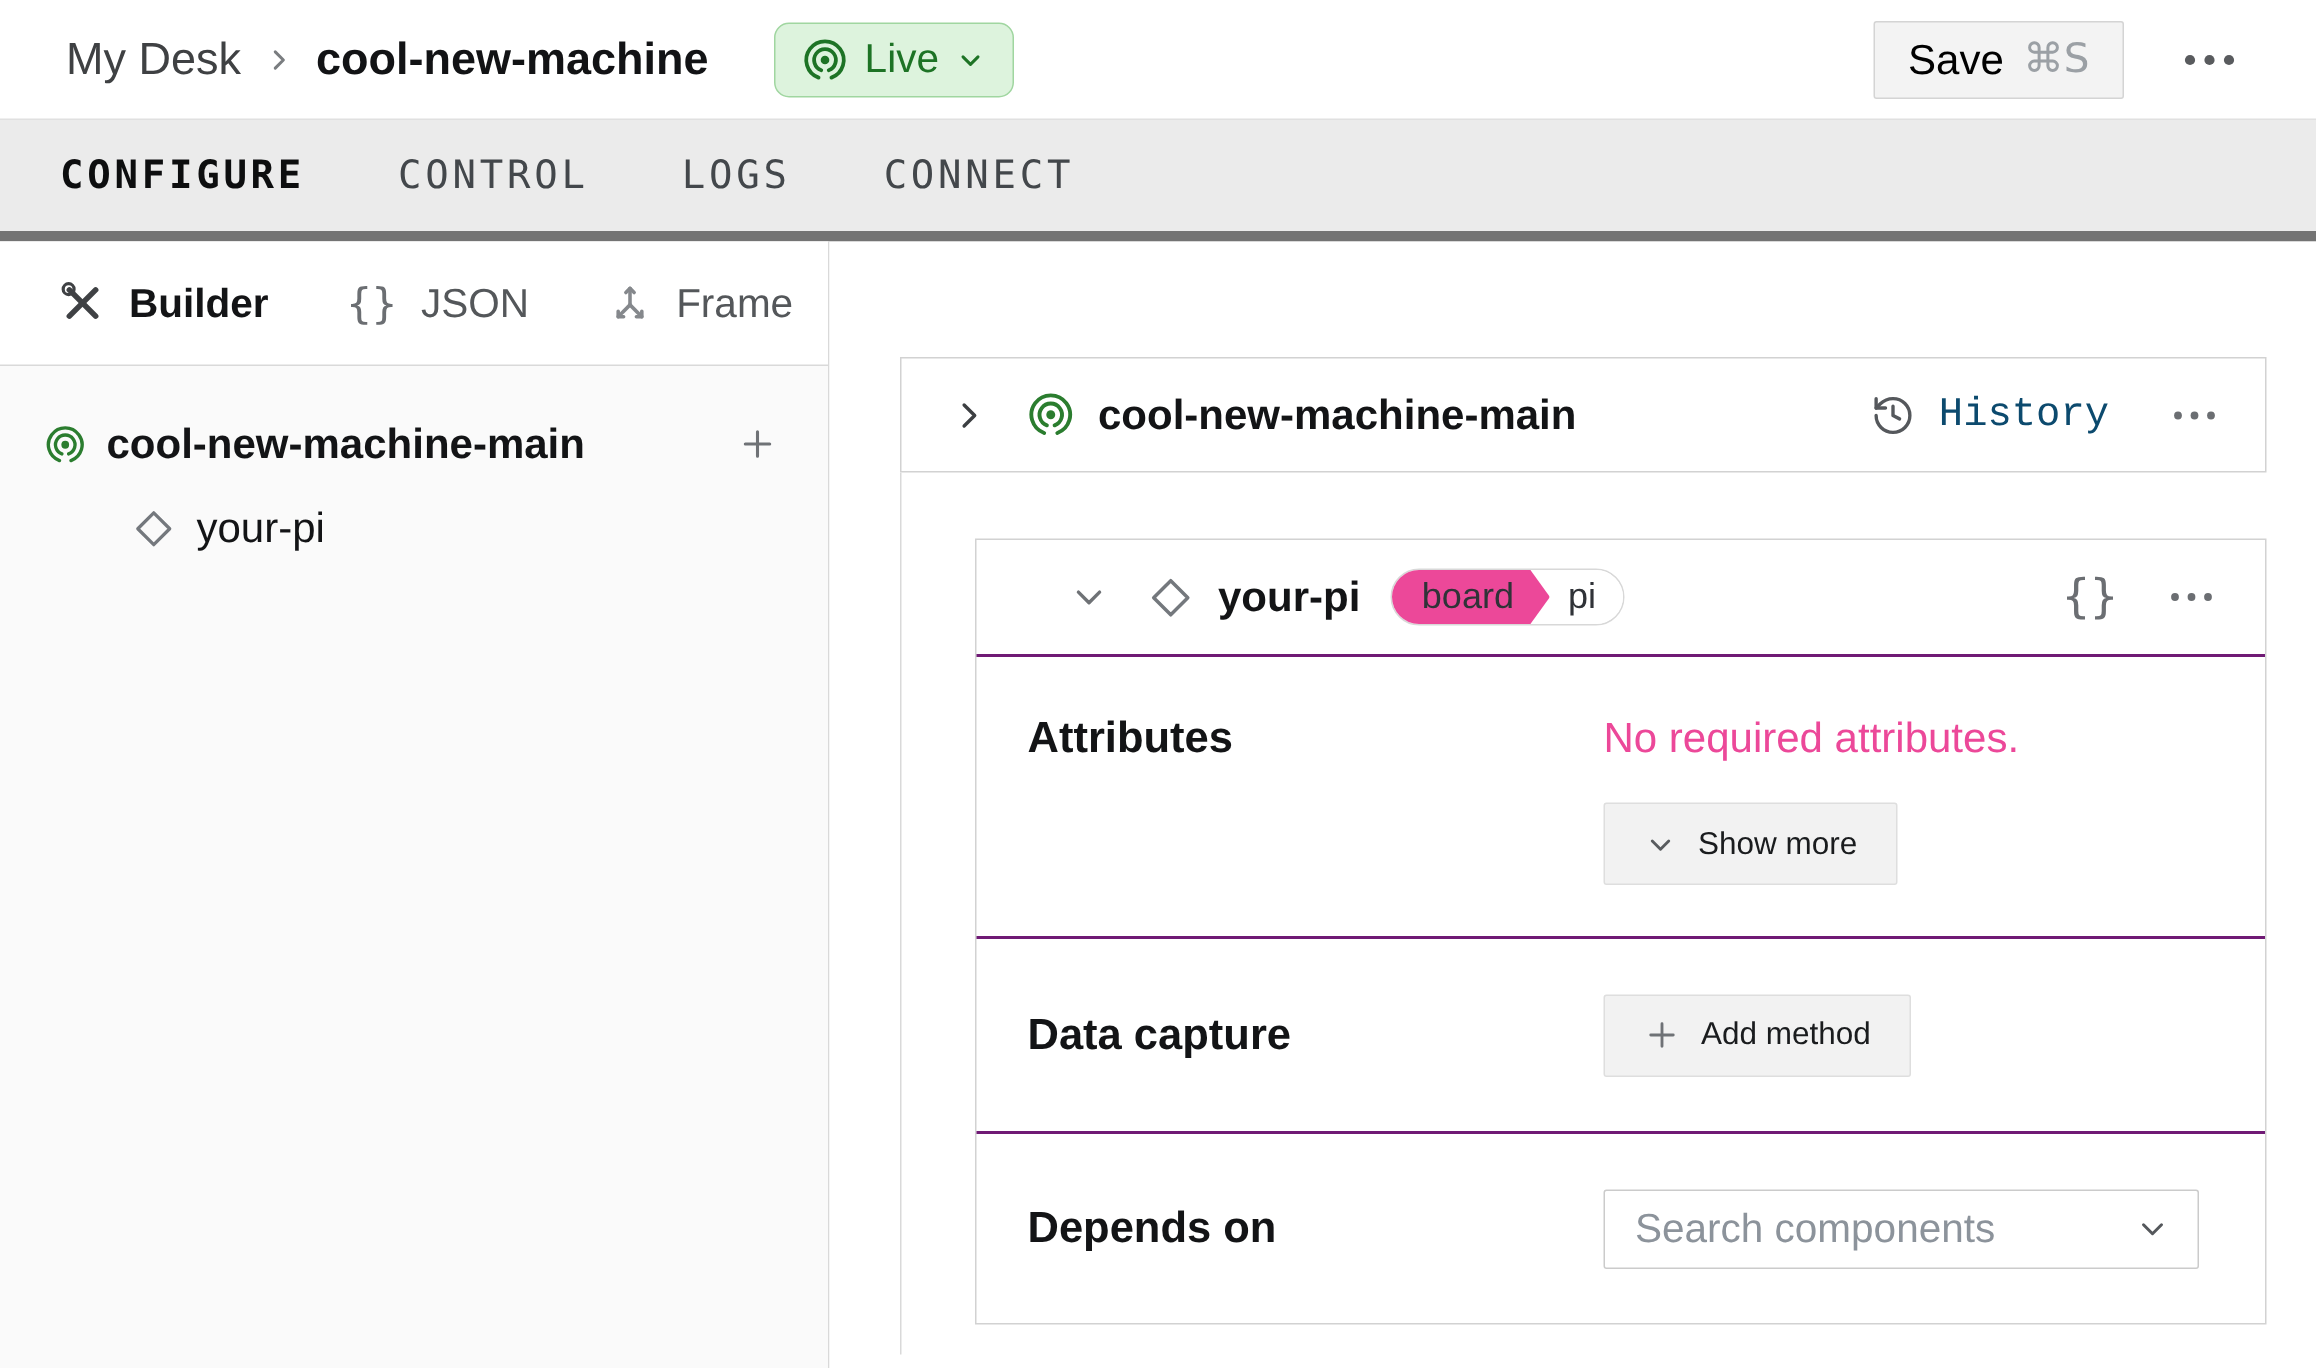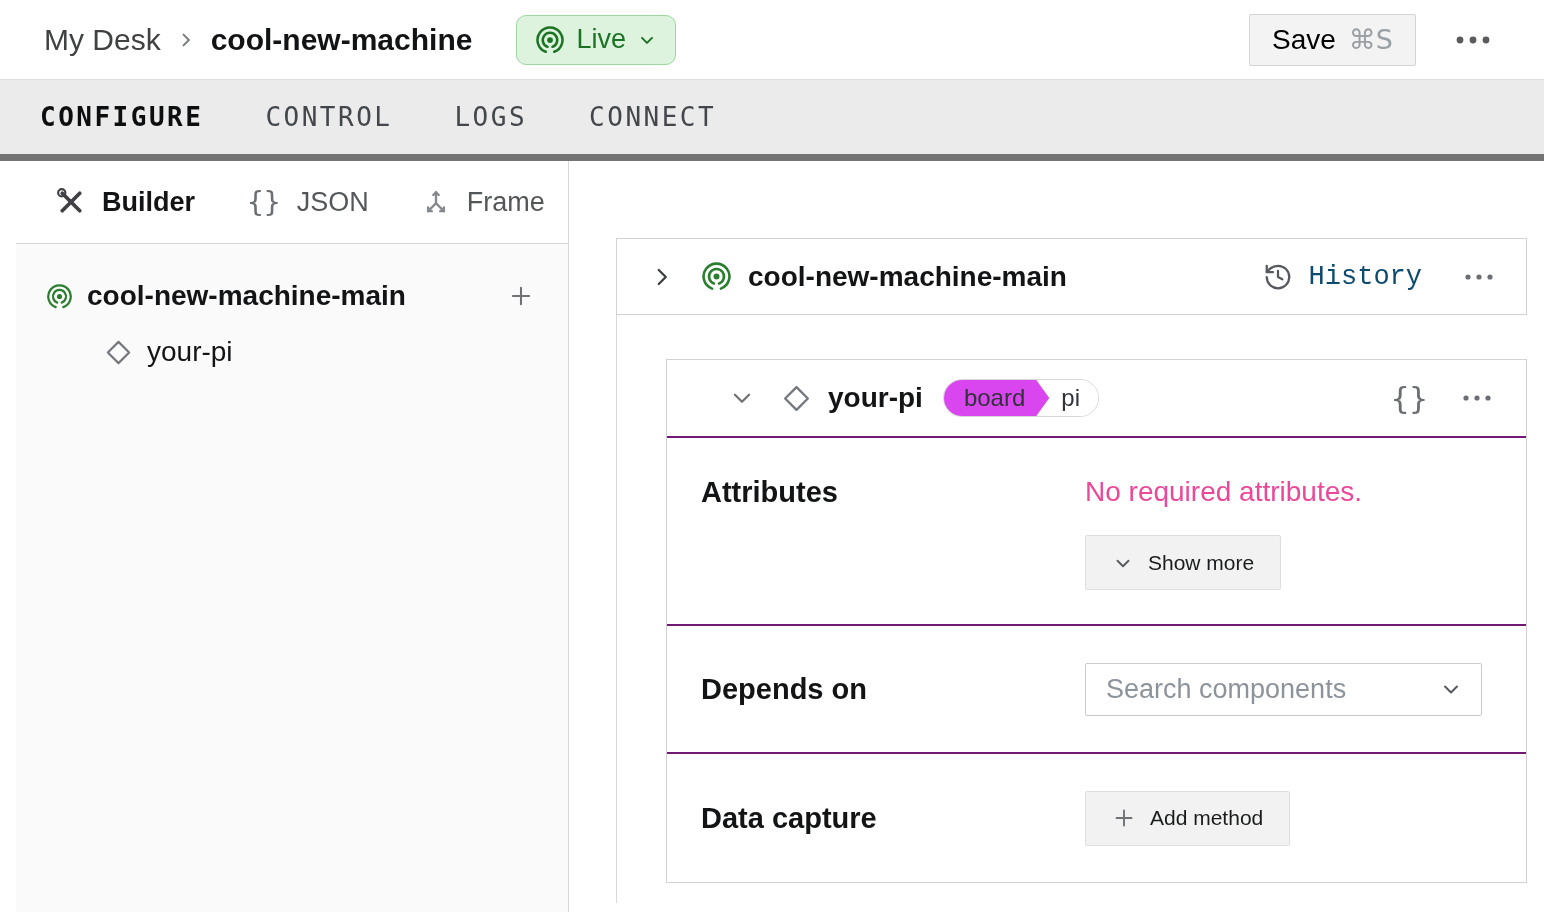--- a/index.html
+++ b/index.html
@@ -31,21 +31,21 @@
   
   .tabbar {
     height:81px; background:#ebebeb; display:flex; align-items:center; padding:0 40px; gap:62px;
     font-family:"DejaVu Sans Mono", monospace; font-size:26px; letter-spacing:2.5px;
     color:#43474b; border-bottom:7px solid #737373;
   }
   .tab { cursor:pointer; }
   .tab.active { font-weight:700; color:#0d0e0f; }
 
   
-  .content { display:flex; height:751px;margin-left:16px; }
+  .content { display:flex; height:751px; }
   .sidebar { width:553px; flex:none; border-right:1px solid #d9d9d9; background:#fafafa; display:flex; flex-direction:column; }
   .mode-toolbar { height:83px; flex:none; background:#fff; border-bottom:1px solid #d9d9d9; display:flex; align-items:center; padding:0 40px; gap:52px; }
   .mode { display:flex; align-items:center; gap:16px; font-size:27px; color:#54575a; cursor:pointer; }
   .mode.active { color:#131416; font-weight:700; }
   .mode-braces { font-family:"DejaVu Sans Mono", monospace; font-size:28px; color:#6b6e72; }
 
   .tree { padding-top:24px; }
   .tree-row { height:56px; display:flex; align-items:center; gap:14px; font-size:28px; cursor:pointer; }
   .tree-row.part { padding:0 30px; font-weight:700; }
   .tree-row.component { padding-left:88px; font-weight:400; }
@@ -62,21 +62,21 @@
   .part-title { margin-left:16px; font-size:28px; font-weight:700; }
   .icon-gap { margin-left:20px; }
   .history-btn { margin-left:auto; margin-right:36px; display:flex; align-items:center; gap:16px; background:none; border:none; cursor:pointer; font-family:Liberation Mono, monospace; font-size:27px; color:#0c4a6e; }
   .card-overflow { background:none; border:none; cursor:pointer; padding:6px; }
 
   .component-card { position:relative; z-index:1; width:861px; margin:44px 0 0 97px; border:1px solid #d2d2d2; background:#fff; }
   .comp-header { height:76px; display:flex; align-items:center; padding:0 28px; }
   .comp-title { margin-left:16px; font-size:28px; font-weight:700; }
   .type-badge { margin-left:20px; height:38px; display:flex; align-items:stretch; border:1px solid #d8d8d8; border-radius:19px; overflow:hidden; font-size:24px; color:#303338; }
   .type-badge .seg { display:flex; align-items:center; }
-  .type-badge .seg-type { background:#d946ef; padding:0 24px 0 20px; clip-path:polygon(0 0, calc(100% - 13px) 0, 100% 50%, calc(100% - 13px) 100%, 0 100%); }
+  .type-badge .seg-type { background:#ec4899; padding:0 24px 0 20px; clip-path:polygon(0 0, calc(100% - 13px) 0, 100% 50%, calc(100% - 13px) 100%, 0 100%); }
   .type-badge .seg-model { padding:0 18px 0 12px; background:#fff; }
   .comp-braces { margin-left:auto; background:none; border:none; cursor:pointer; font-family:"DejaVu Sans Mono", monospace; font-size:31px; color:#6b6e72; }
   .comp-header .card-overflow { margin-left:28px; }
 
   .section { display:flex; border-top:2px solid #701a75; }
   .sec-label { width:418px; flex:none; padding-left:34px; font-size:29px; font-weight:700; color:#131416; }
   .sec-right { flex:1; }
   .sec-attributes { padding:38px 0 34px; align-items:flex-start; }
   .attr-empty { font-size:28px; color:#ec4899; }
   .ghost-btn {
@@ -276,43 +276,43 @@
               <span>
                 <svg width="22" height="22" viewBox="0 0 24 24" fill="none" stroke="#595c5f" stroke-width="2.1" stroke-linecap="round" stroke-linejoin="round">
                     <path d="M6 9.5l6 6 6-6"></path>
                   </svg>
               </span>
               <span>Show more</span>
             </button>
           </div>
         </div>
 
+        <div class="section sec-capture">
+          <div class="sec-label">Data capture</div>
+          <div class="sec-right">
+            <button class="ghost-btn">
+              <span>
+                <svg width="24" height="24" viewBox="0 0 24 24" fill="none" stroke="#6f7276" stroke-width="1.9" stroke-linecap="round">
+                    <path d="M12 4.5v15M4.5 12h15"></path>
+                  </svg>
+              </span>
+              <span>Add method</span>
+            </button>
+          </div>
+        </div>
+
         <div class="section sec-depends">
           <div class="sec-label">Depends on</div>
           <div class="sec-right">
             <div class="select-box">
               <input type="text" placeholder="Search components" style="">
               <span>
                 <svg width="24" height="24" viewBox="0 0 24 24" fill="none" stroke="#55585c" stroke-width="2" stroke-linecap="round" stroke-linejoin="round">
                     <path d="M6 9.5l6 6 6-6"></path>
                   </svg>
               </span>
             </div>
           </div>
         </div>
-
-        <div class="section sec-capture">
-          <div class="sec-label">Data capture</div>
-          <div class="sec-right">
-            <button class="ghost-btn">
-              <span>
-                <svg width="24" height="24" viewBox="0 0 24 24" fill="none" stroke="#6f7276" stroke-width="1.9" stroke-linecap="round">
-                    <path d="M12 4.5v15M4.5 12h15"></path>
-                  </svg>
-              </span>
-              <span>Add method</span>
-            </button>
-          </div>
-        </div>
       </section>
     </main>
   </div>
 </div>
 
 </body></html>

